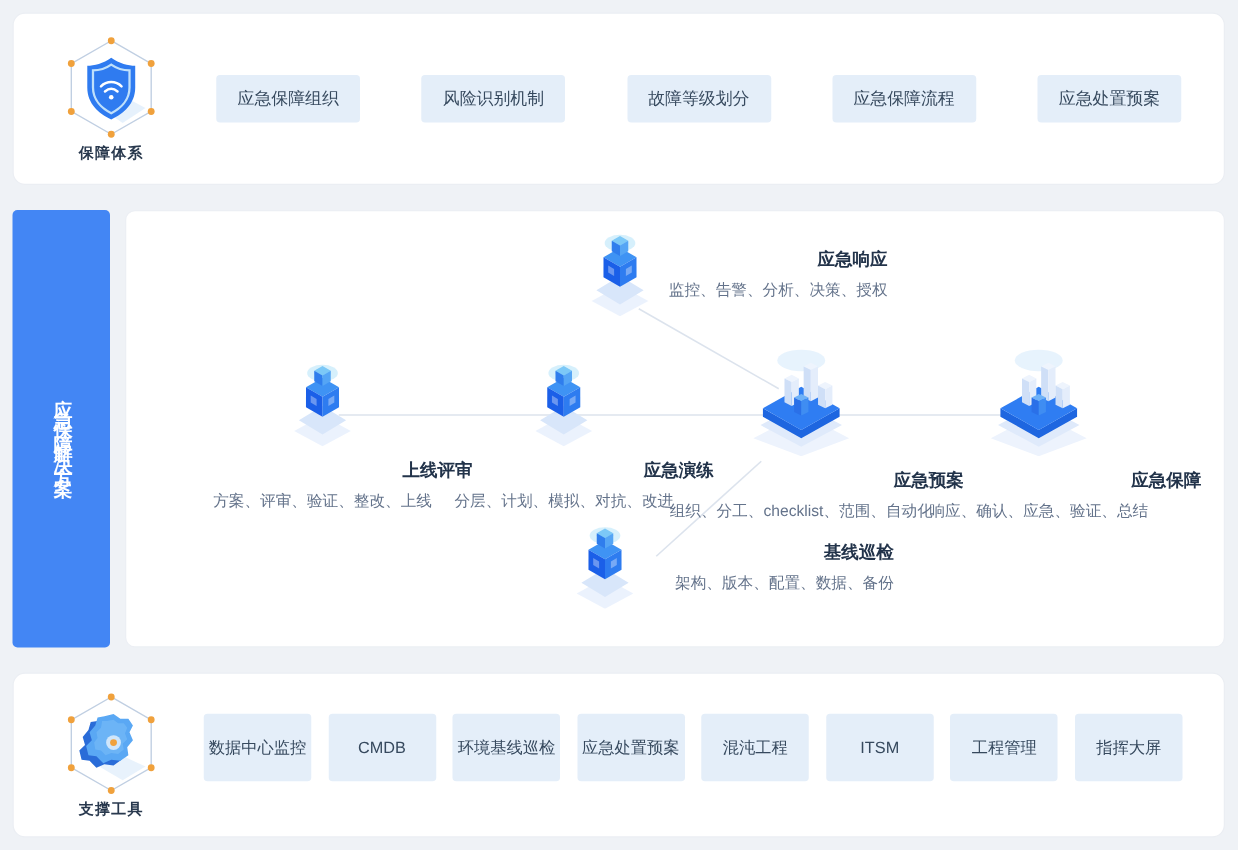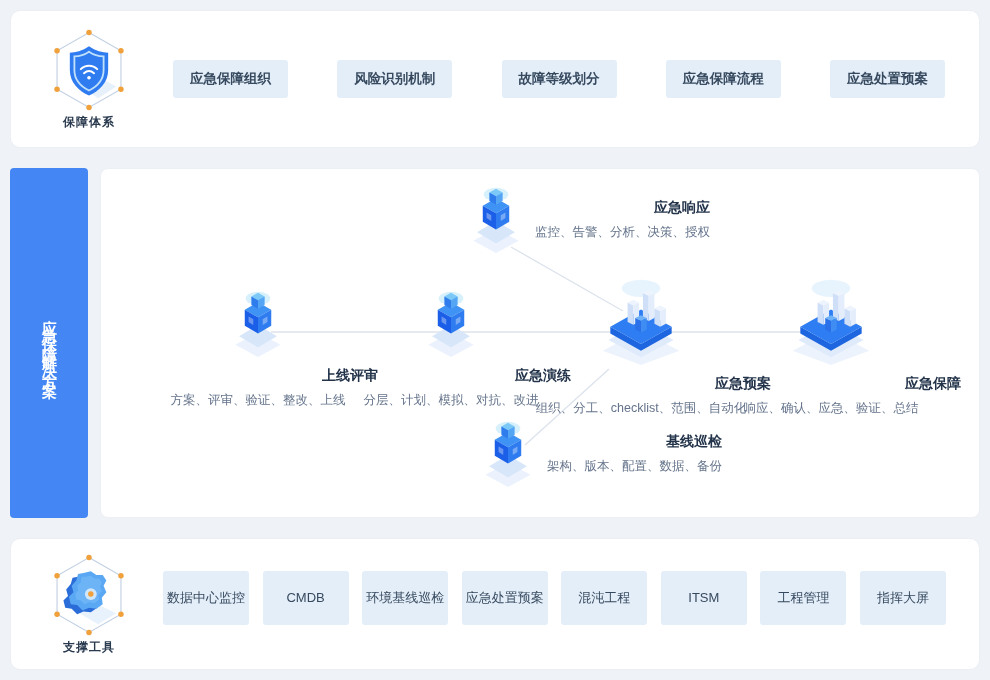--- a/index.html
+++ b/index.html
@@ -14,21 +14,21 @@
     background:#ffffff;border:1px solid #ebeef3;border-radius:10px;
     box-sizing:border-box;
   }
   .card-top{top:10px;height:138px;display:flex;align-items:center;}
   .card-bottom{top:538px;height:132px;display:flex;align-items:center;}
 
   .icon-col{width:120px;margin-left:18px;display:flex;flex-direction:column;align-items:center;flex:none;}
   .icon-col .hex{width:80px;height:84px;}
   .section-label{margin-top:2px;font-size:12px;font-weight:bold;color:#29394e;letter-spacing:1px;}
 
-  .chip-row-top{flex:1;display:flex;justify-content:space-between;margin:0 34px 0 24px;font-weight:bold;}
+  .chip-row-top{flex:1;display:flex;justify-content:space-between;margin:0 34px 0 24px;}
   .chip-row-bottom{flex:1;display:flex;justify-content:space-between;margin:0 33px 12px 14px;}
   .chip{
     background:#e4eef9;color:#36495e;border-radius:3px;
     font-size:13.5px;text-align:center;
     padding:10px 17px;min-width:80px;box-sizing:border-box;
     display:flex;align-items:center;justify-content:center;
   }
   .chip-sm{
     width:86px;height:54px;padding:2px 3px;font-size:13px;line-height:1.45;min-width:0;
   }
@@ -199,21 +199,21 @@
         <polygon points="44,47 50,50 50,62 44,59" fill="#2a70e8"></polygon>
         <polygon points="50,50 56,47 56,59 50,62" fill="#3f8df2"></polygon>
         <polygon points="70,34 76,37 70,40 64,37" fill="#eef4fd"></polygon>
         <polygon points="64,37 70,40 70,56 64,53" fill="#cfdff7"></polygon>
         <polygon points="70,40 76,37 76,53 70,56" fill="#e4edfb"></polygon>
       </svg>
       <div class="node-title">应急保障</div>
       <div class="node-sub">响应、确认、应急、验证、总结</div>
     </div>
 
-    <div class="node node-h" style="left:378px;top:250px;">
+    <div class="node node-h" style="left:354px;top:250px;gap:17px;">
       <svg width="58" height="68" viewBox="0 0 60 72">
         <ellipse cx="30" cy="10" rx="13" ry="7" fill="#b5e3fa" opacity="0.55"></ellipse>
         <ellipse cx="30" cy="10" rx="7" ry="4" fill="#8fd4f8" opacity="0.8"></ellipse>
         <polygon points="30,46 54,59 30,72 6,59" fill="#e9f1fd" opacity="0.9"></polygon>
         <polygon points="30,38 50,50 30,62 10,50" fill="#d8e6fa"></polygon>
         <polygon points="30,14 44,22 30,30 16,22" fill="#3f93f4"></polygon>
         <polygon points="16,22 30,30 30,47 16,39" fill="#1b5fe8"></polygon>
         <polygon points="30,30 44,22 44,39 30,47" fill="#2e7cf0"></polygon>
         <polygon points="20,29 25,32 25,38 20,35" fill="#ffffff" opacity="0.35"></polygon>
         <polygon points="35,32 40,29 40,35 35,38" fill="#ffffff" opacity="0.35"></polygon>

